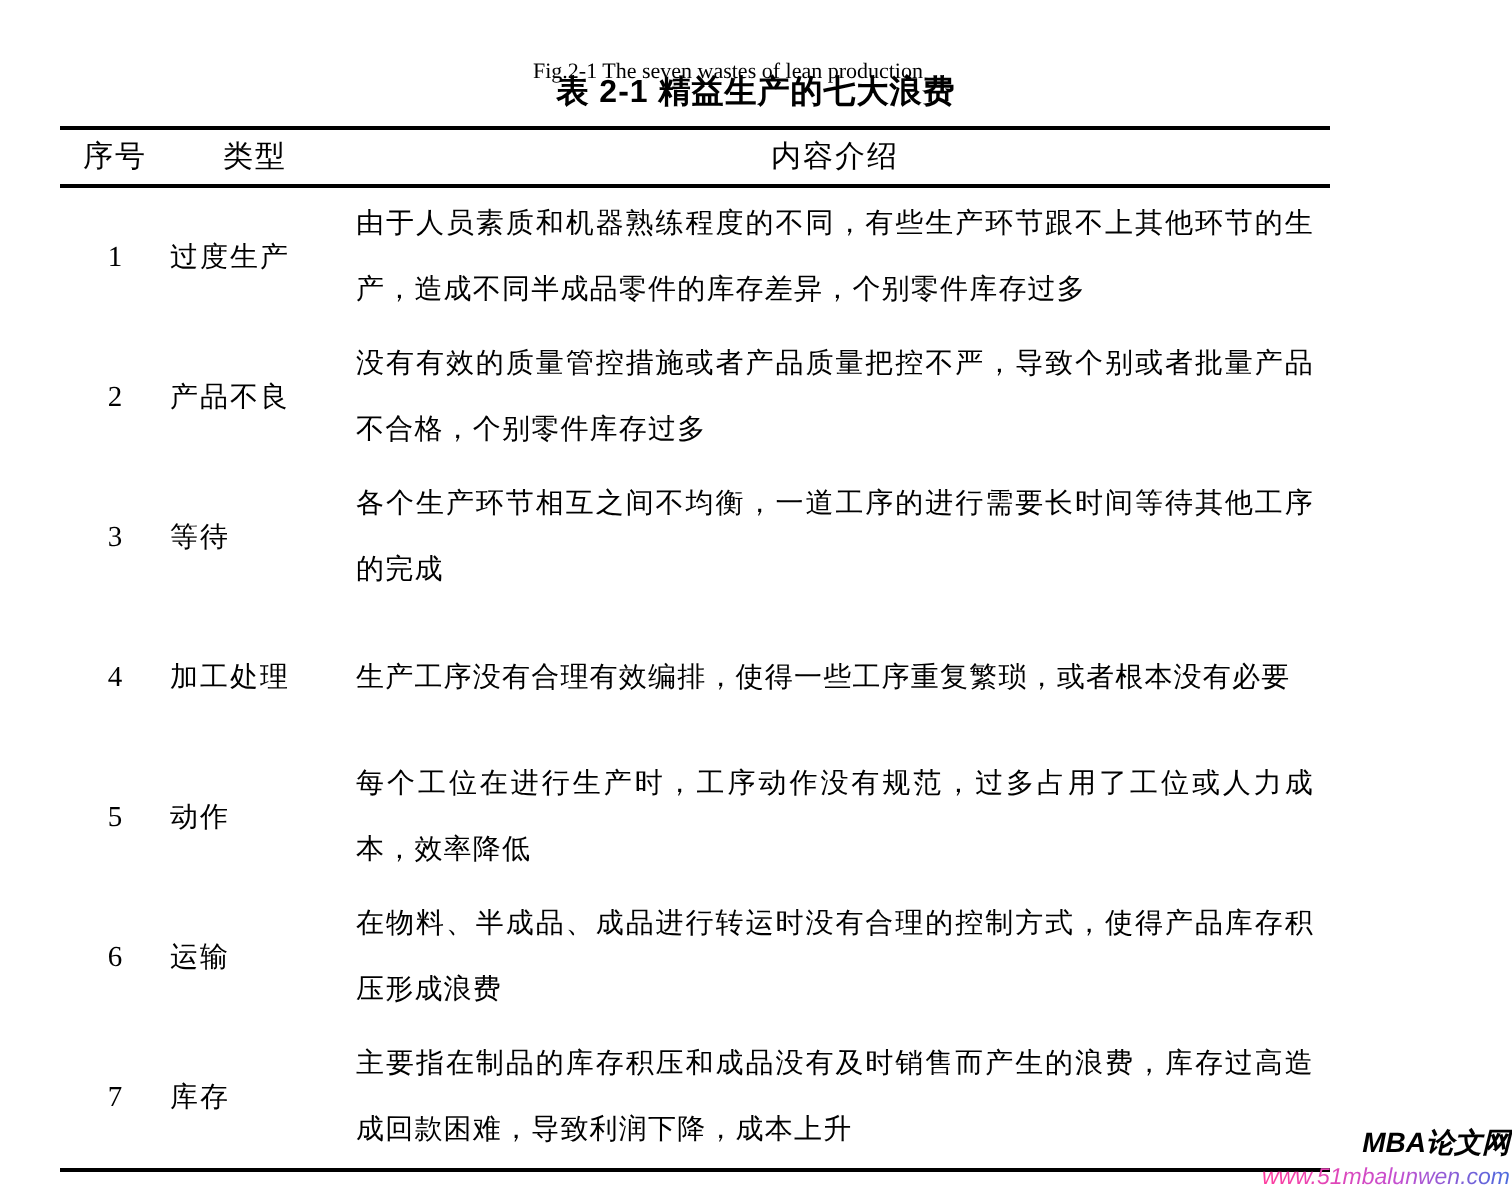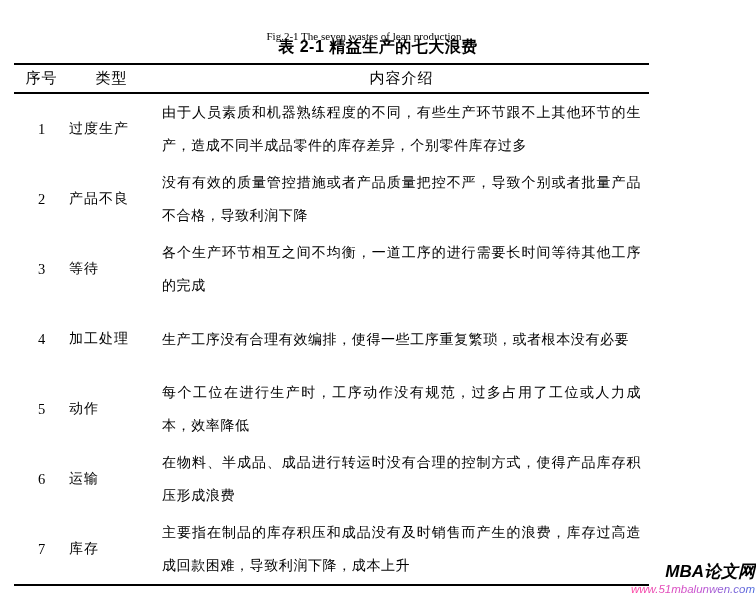--- a/index.html
+++ b/index.html
@@ -38,21 +38,21 @@
     left: 0;
     width: 700px;
     text-align: center;
     font-size: 11px;
     line-height: 22px;
     font-family: Liberation Serif, serif;
     padding-left: 14px;
   }
   table.wastes {
     position: absolute;
-    left: 14px;
+    left: 30px;
     top: 63px;
     width: 635px;
     border-collapse: collapse;
     table-layout: fixed;
     border-top: 2.5px solid #000;
     border-bottom: 2.5px solid #000;
   }
   col.c1 { width: 55px; }
   col.c2 { width: 85px; }
   col.c3 { width: 495px; }
@@ -86,21 +86,21 @@
     padding: 0 8px;
     letter-spacing: 0.6px;
   }
   .wm-name {
     position: absolute;
     top: 562px;
     right: 1px;
     font-family: "Liberation Sans", "DejaVu Sans", sans-serif;
     font-weight: bold;
     font-style: italic;
-    font-size: 17px;
+    font-size: 14px;
     line-height: 19px;
     color: #000000;
   }
   .wm-url {
     position: absolute;
     top: 582px;
     right: 1px;
     font-family: "Liberation Sans", "DejaVu Sans", sans-serif;
     font-style: italic;
     font-size: 11.5px;
@@ -135,21 +135,21 @@
     </thead>
     <tbody>
       <tr>
         <td class="num">1</td>
         <td class="type">过度生产</td>
         <td class="desc">由于人员素质和机器熟练程度的不同，有些生产环节跟不上其他环节的生产，造成不同半成品零件的库存差异，个别零件库存过多</td>
       </tr>
       <tr>
         <td class="num">2</td>
         <td class="type">产品不良</td>
-        <td class="desc">没有有效的质量管控措施或者产品质量把控不严，导致个别或者批量产品不合格，导致利润下降</td>
+        <td class="desc">没有有效的质量管控措施或者产品质量把控不严，导致个别或者批量产品不合格，个别零件库存过多</td>
       </tr>
       <tr>
         <td class="num">3</td>
         <td class="type">等待</td>
         <td class="desc">各个生产环节相互之间不均衡，一道工序的进行需要长时间等待其他工序的完成</td>
       </tr>
       <tr>
         <td class="num">4</td>
         <td class="type">加工处理</td>
         <td class="desc">生产工序没有合理有效编排，使得一些工序重复繁琐，或者根本没有必要</td>

